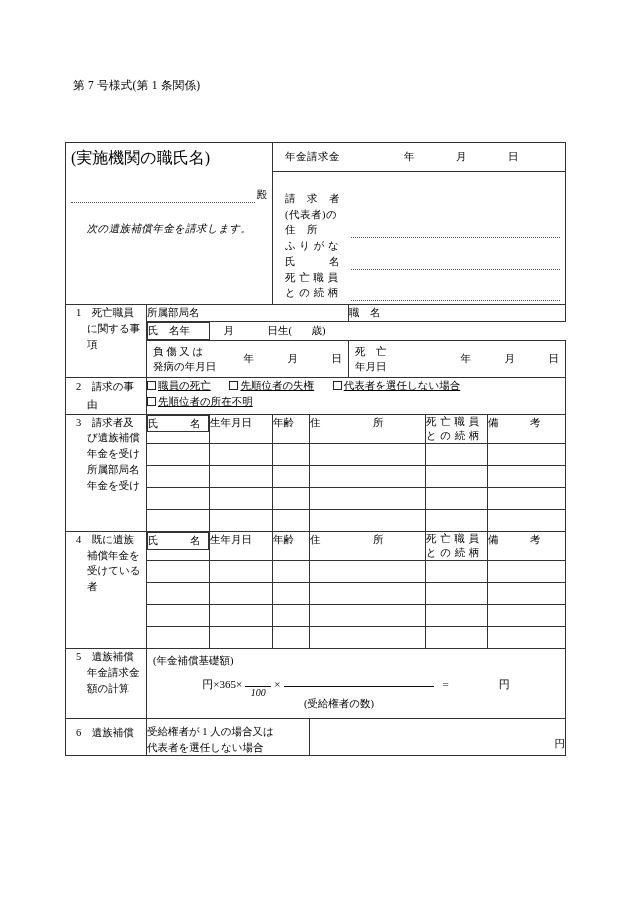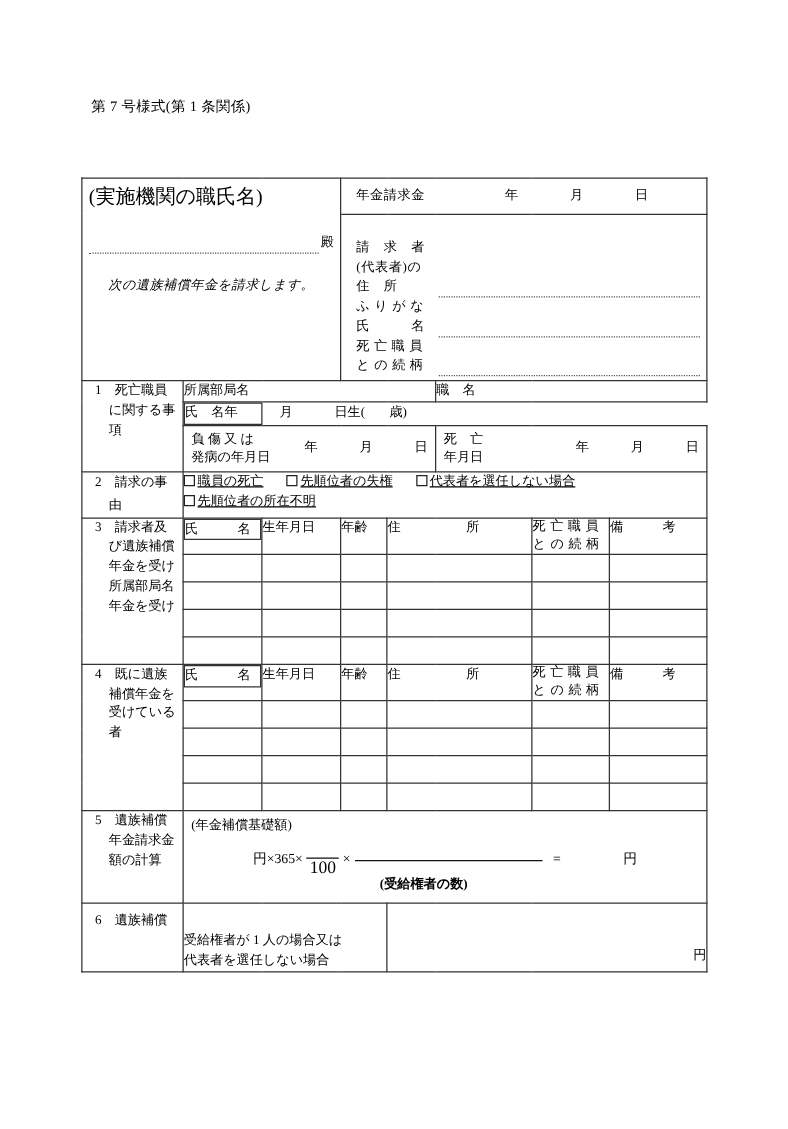--- a/index.html
+++ b/index.html
@@ -156,36 +156,35 @@
     display: inline-flex;
     flex-direction: column;
     align-items: center;
     margin: 0 3px;
     vertical-align: middle;
     position: relative;
     top: 3px;
   }
   .frac .num { height: 9px; width: 26px; }
   .frac .bar { border-top: 1px solid #111; width: 26px; }
-  .frac .den { font-size: 14px; line-height: 1.1; }
+  .frac .den { font-size: 10px; line-height: 1.1; font-style: italic; }
   .longblank {
     display: inline-block;
     width: 150px;
     border-bottom: 1px solid #111;
     height: 9px;
     margin: 0 4px;
     position: relative;
     top: -3px;
   }
   .calc-sub {
     text-align: center;
     margin-top: 1px;
     padding-right: 34px;
     font-size: 10.5px;
-    font-weight: bold;
   }
   .calc-eq { margin: 0 4px; }
   .calc-yen { margin-left: 46px; }
 
   
   .yen-right { padding: 3px 6px; text-align: right; }
 </style>
 </head>
 <body>
 
@@ -485,21 +484,21 @@
           </div>
           <div class="calc-sub">(受給権者の数)</div>
         </div>
       </td>
     </tr>
 
     <tr>
       <td class="seclabel" style="line-height:1.6;padding-top:6px">
         <span class="ln">6　遺族補償</span>
       </td>
-      <td colspan="3" class="twoline" style="padding-top:22px">
+      <td colspan="3" class="twoline" style="padding-top:5px">
         <span class="ln">受給権者が 1 人の場合又は</span>
         <span class="ln">代表者を選任しない場合</span>
       </td>
       <td colspan="4" class="yen-right" style="vertical-align:bottom;padding-bottom:4px">
         <span>円</span>
       </td>
     </tr>
 
   </tbody>
     </table>

